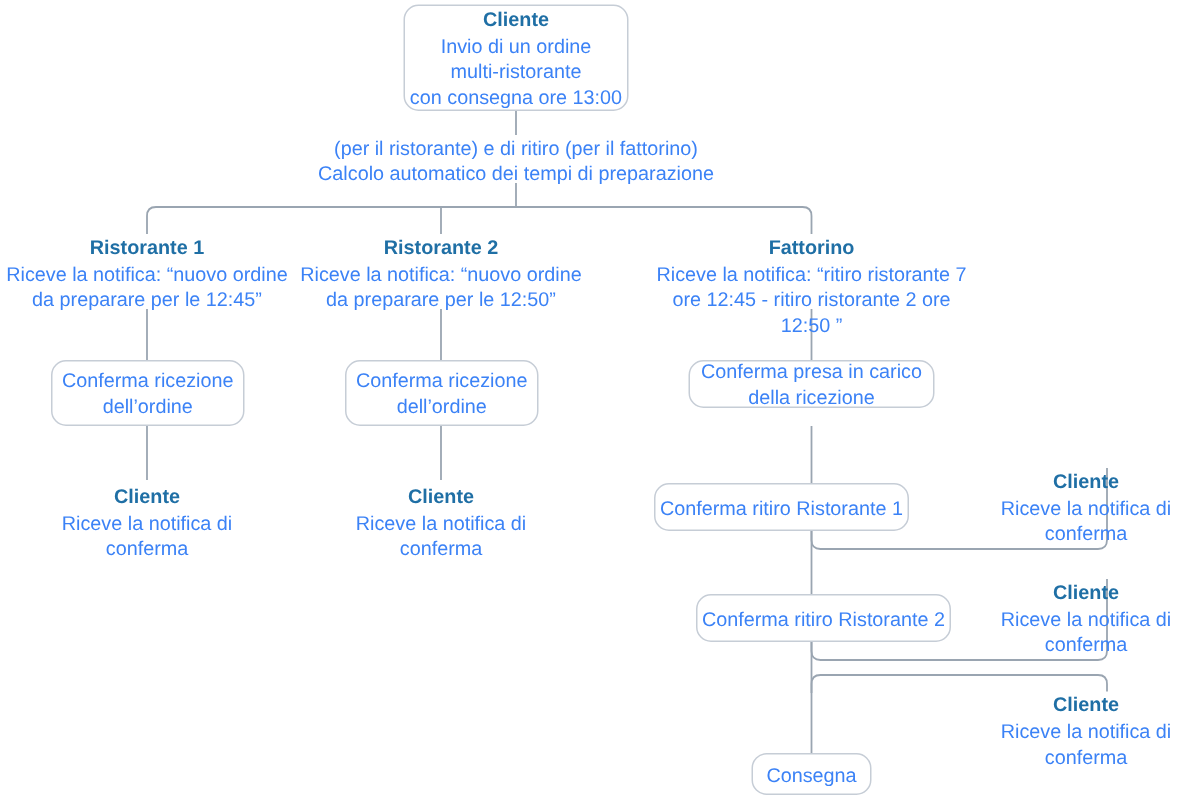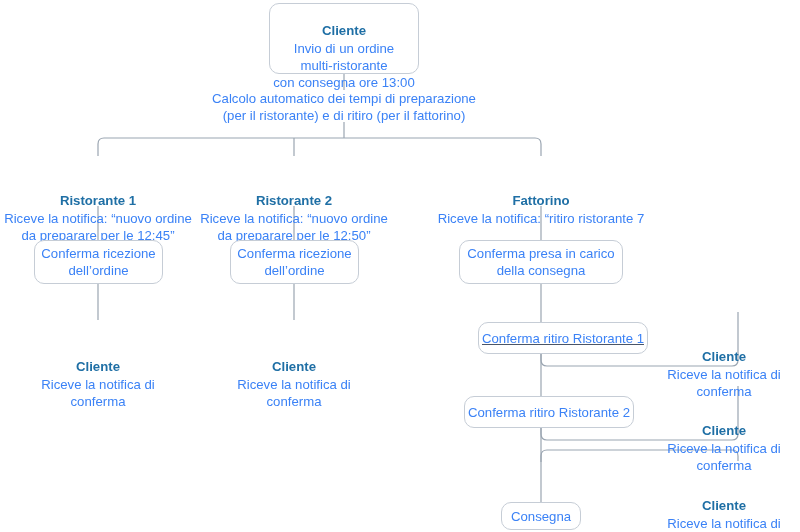--- a/index.html
+++ b/index.html
@@ -43,21 +43,20 @@
   }
   .node .inner {
     width: 100%;
   }
   .title {
     display: block;
     color: #1f6fa5;
     font-weight: bold;
     font-size: 13.2px;
     line-height: 18px;
-    margin-top: 36px;
   }
   .body-line {
     display: block;
     color: #3b82f6;
   }
 </style>
 </head>
 <body>
 
 <div id="canvas">
@@ -96,22 +95,22 @@
     <div class="inner">
       <span class="title">Cliente</span>
       <span class="body-line">Invio di un ordine</span>
       <span class="body-line">multi-ristorante</span>
       <span class="body-line">con consegna ore 13:00</span>
     </div>
   </div>
 
   <div class="node" style="left:194px; top:90px; width:300px;">
     <div class="inner">
+      <span class="body-line">(per il ristorante) e di ritiro (per il fattorino)</span>
       <span class="body-line">Calcolo automatico dei tempi di preparazione</span>
-      <span class="body-line">(per il ristorante) e di ritiro (per il fattorino)</span>
     </div>
   </div>
 
   <div class="node" style="left:0px; top:156px; width:196px;">
     <div class="inner">
       <span class="title">Ristorante 1</span>
       <span class="body-line">Riceve la notifica: “nuovo ordine</span>
       <span class="body-line">da preparare per le 12:45”</span>
     </div>
   </div>
@@ -121,61 +120,62 @@
       <span class="title">Ristorante 2</span>
       <span class="body-line">Riceve la notifica: “nuovo ordine</span>
       <span class="body-line">da preparare per le 12:50”</span>
     </div>
   </div>
 
   <div class="node" style="left:430px; top:156px; width:222px;">
     <div class="inner">
       <span class="title">Fattorino</span>
       <span class="body-line">Riceve la notifica: “ritiro ristorante 7</span>
+      <span class="body-line">ore 12:45 - ritiro ristorante 2 ore 12:50 ”</span>
     </div>
   </div>
 
   <div class="node boxed" style="left:34px; top:240px; width:129px; height:44px;">
     <div class="inner">
       <span class="body-line">Conferma ricezione</span>
       <span class="body-line">dell’ordine</span>
     </div>
   </div>
 
   <div class="node boxed" style="left:230px; top:240px; width:129px; height:44px;">
     <div class="inner">
       <span class="body-line">Conferma ricezione</span>
       <span class="body-line">dell’ordine</span>
     </div>
   </div>
 
-  <div class="node boxed" style="left:459px; top:240px; width:164px; height:44px;">
+  <div class="node boxed" style="left:459px; top:240px; width:164px; height:32px;">
     <div class="inner">
       <span class="body-line">Conferma presa in carico</span>
-      <span class="body-line">della consegna</span>
+      <span class="body-line">della ricezione</span>
     </div>
   </div>
 
   <div class="node" style="left:23px; top:322px; width:150px;">
     <div class="inner">
       <span class="title">Cliente</span>
       <span class="body-line">Riceve la notifica di</span>
       <span class="body-line">conferma</span>
     </div>
   </div>
 
   <div class="node" style="left:219px; top:322px; width:150px;">
     <div class="inner">
       <span class="title">Cliente</span>
       <span class="body-line">Riceve la notifica di</span>
       <span class="body-line">conferma</span>
     </div>
   </div>
 
-  <div class="node boxed" style="left:478px; top:322px; width:170px; height:32px;text-decoration:underline;">
+  <div class="node boxed" style="left:436px; top:322px; width:170px; height:32px;">
     <div class="inner">
       <span class="body-line">Conferma ritiro Ristorante 1</span>
     </div>
   </div>
 
   <div class="node" style="left:648px; top:312px; width:152px;">
     <div class="inner">
       <span class="title">Cliente</span>
       <span class="body-line">Riceve la notifica di</span>
       <span class="body-line">conferma</span>

